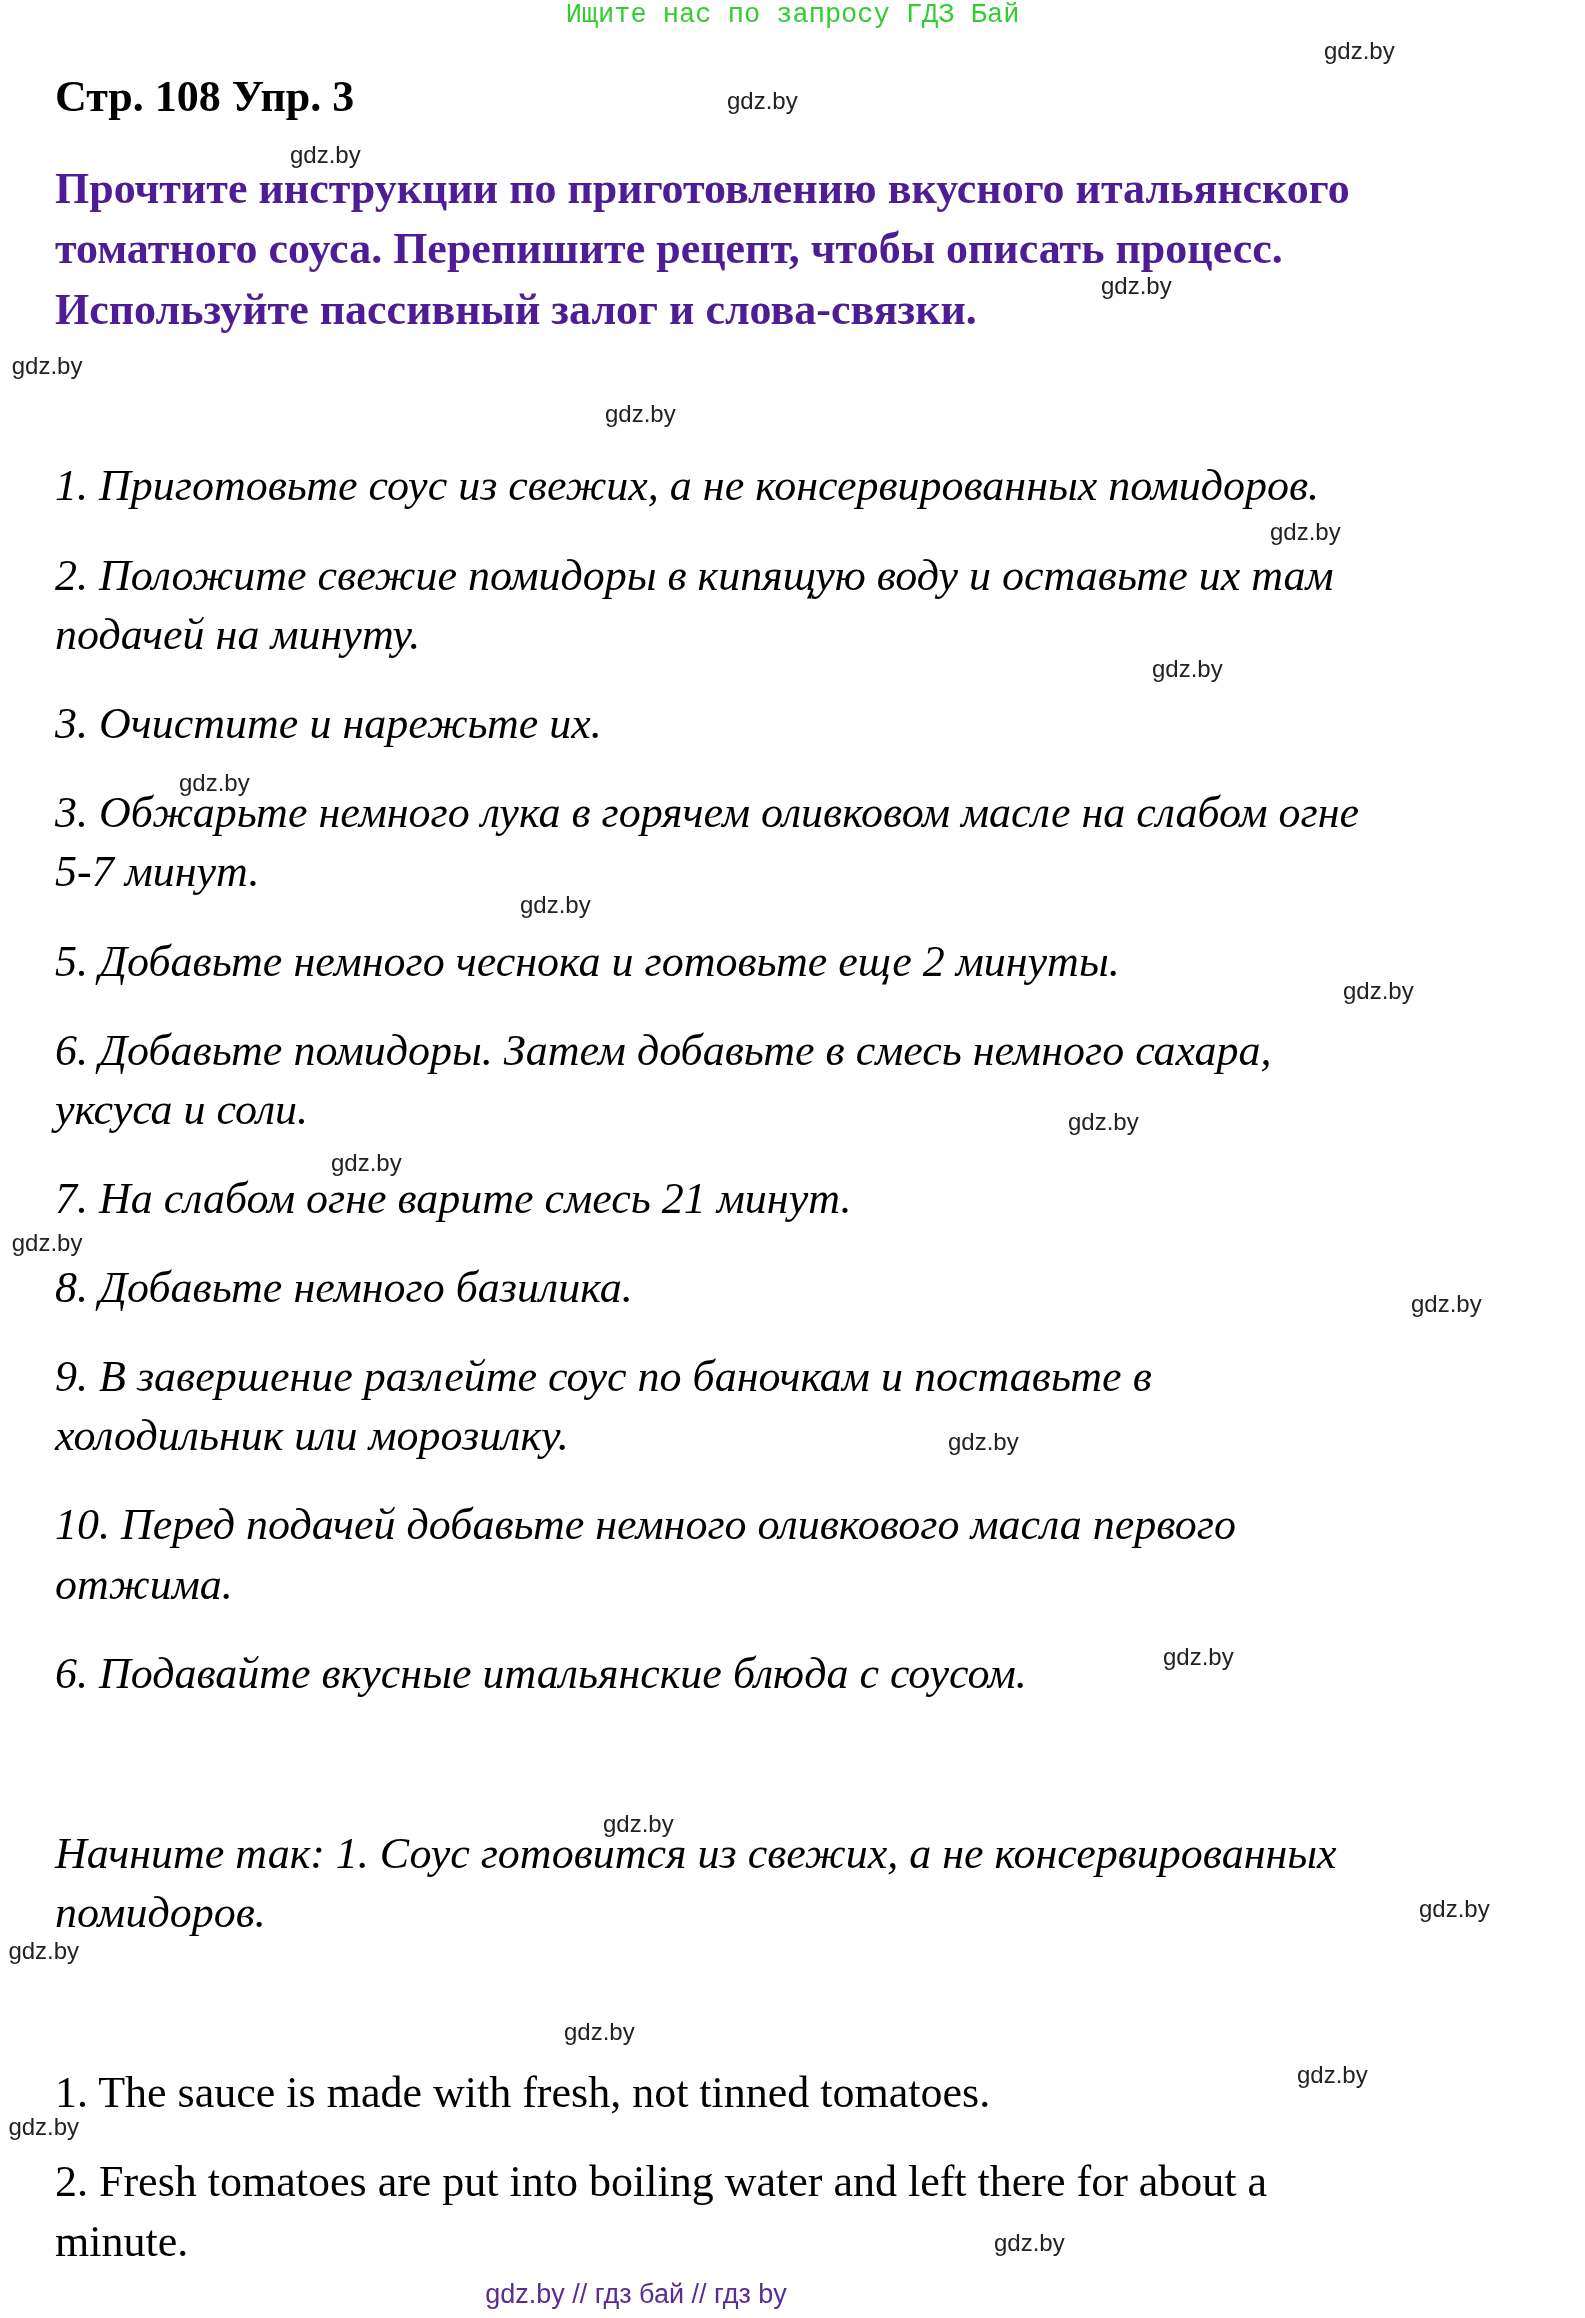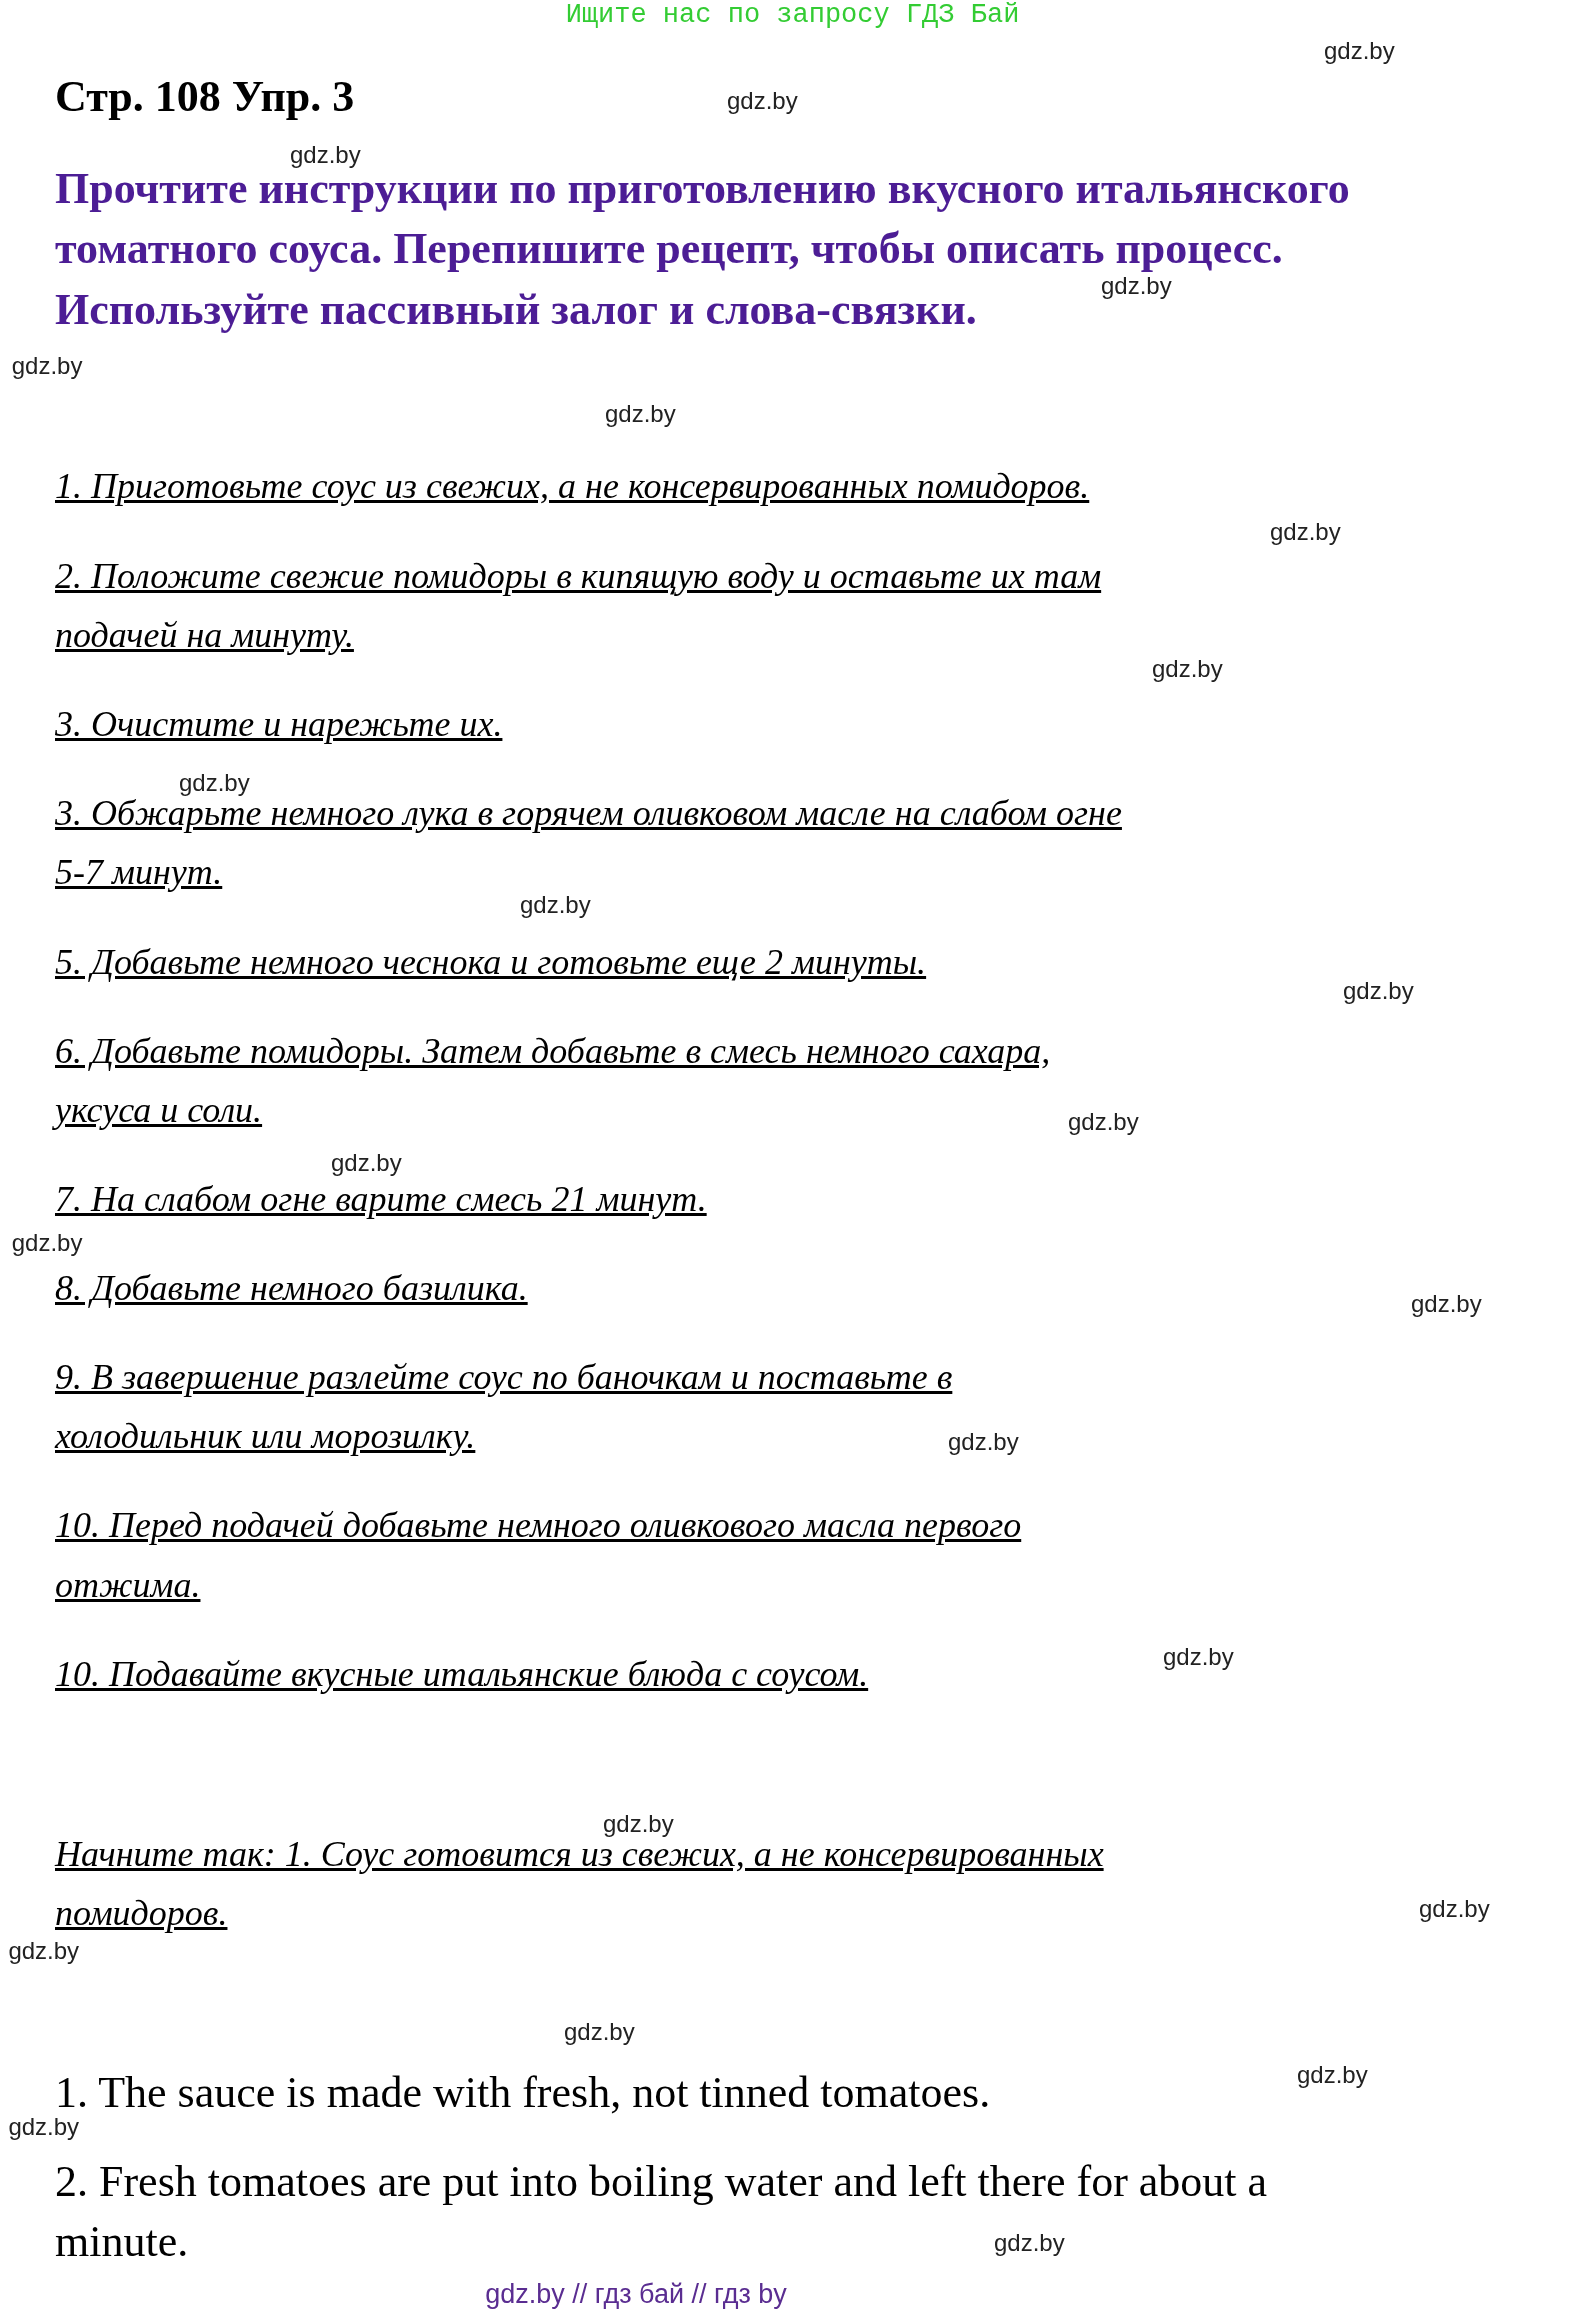--- a/index.html
+++ b/index.html
@@ -5,21 +5,21 @@
   html, body { margin:0; padding:0; background:#ffffff; }
   body { width:1585px; height:2319px; position:relative; overflow:hidden; }
   .abs { position:absolute; white-space:nowrap; }
   .promo { top:0px; left:0; width:1585px; text-align:center; color:#33cc33;
            font-family:Liberation Mono, monospace; font-size:27px; line-height:30px; }
   .title { left:55px; top:70px; font-family:"Liberation Serif", serif; font-weight:bold;
            font-size:44px; color:#000; line-height:54px;text-align:center; }
   .instr { left:55px; font-family:"Liberation Serif", serif; font-weight:bold;
            font-size:44px; color:#4c1d95; line-height:54px; }
   .item { left:55px; font-family:"Liberation Serif", serif; font-style:italic;
-          font-size:36px; color:#000; line-height:54px;text-decoration:underline; }
+          font-size:44px; color:#000; line-height:54px; }
   .answer { left:55px; font-family:"Liberation Serif", serif;
             font-size:44px; color:#000; line-height:54px; }
   .wm { font-family:"Liberation Sans", sans-serif; font-size:24px; color:#222; line-height:27px; }
   .footer { top:2279px; left:0; width:1272px; text-align:center; color:#5a2d91;
             font-family:"Liberation Sans", sans-serif; font-size:27px; line-height:30px; }
 </style>
 </head>
 <body>
 
 <div class="abs promo">Ищите нас по запросу ГДЗ Бай</div>
@@ -38,21 +38,21 @@
 <div class="abs item" style="top:845px">5-7 минут.</div>
 <div class="abs item" style="top:935px">5. Добавьте немного чеснока и готовьте еще 2 минуты.</div>
 <div class="abs item" style="top:1024px">6. Добавьте помидоры. Затем добавьте в смесь немного сахара,</div>
 <div class="abs item" style="top:1083px">уксуса и соли.</div>
 <div class="abs item" style="top:1172px">7. На слабом огне варите смесь 21 минут.</div>
 <div class="abs item" style="top:1261px">8. Добавьте немного базилика.</div>
 <div class="abs item" style="top:1350px">9. В завершение разлейте соус по баночкам и поставьте в</div>
 <div class="abs item" style="top:1409px">холодильник или морозилку.</div>
 <div class="abs item" style="top:1498px">10. Перед подачей добавьте немного оливкового масла первого</div>
 <div class="abs item" style="top:1558px">отжима.</div>
-<div class="abs item" style="top:1647px">10. Подавайте вкусные итальянские блюда с соусом.</div>
+<div class="abs item" style="top:1647px">6. Подавайте вкусные итальянские блюда с соусом.</div>
 
 <div class="abs item" style="top:1827px">Начните так: 1. Соус готовится из свежих, а не консервированных</div>
 <div class="abs item" style="top:1886px">помидоров.</div>
 
 <div class="abs answer" style="top:2066px">1. The sauce is made with fresh, not tinned tomatoes.</div>
 <div class="abs answer" style="top:2155px">2. Fresh tomatoes are put into boiling water and left there for about a</div>
 <div class="abs answer" style="top:2215px">minute.</div>
 
 <div class="abs wm" style="left:1324px;top:37px">gdz.by</div>
 <div class="abs wm" style="left:727px;top:87px">gdz.by</div>

